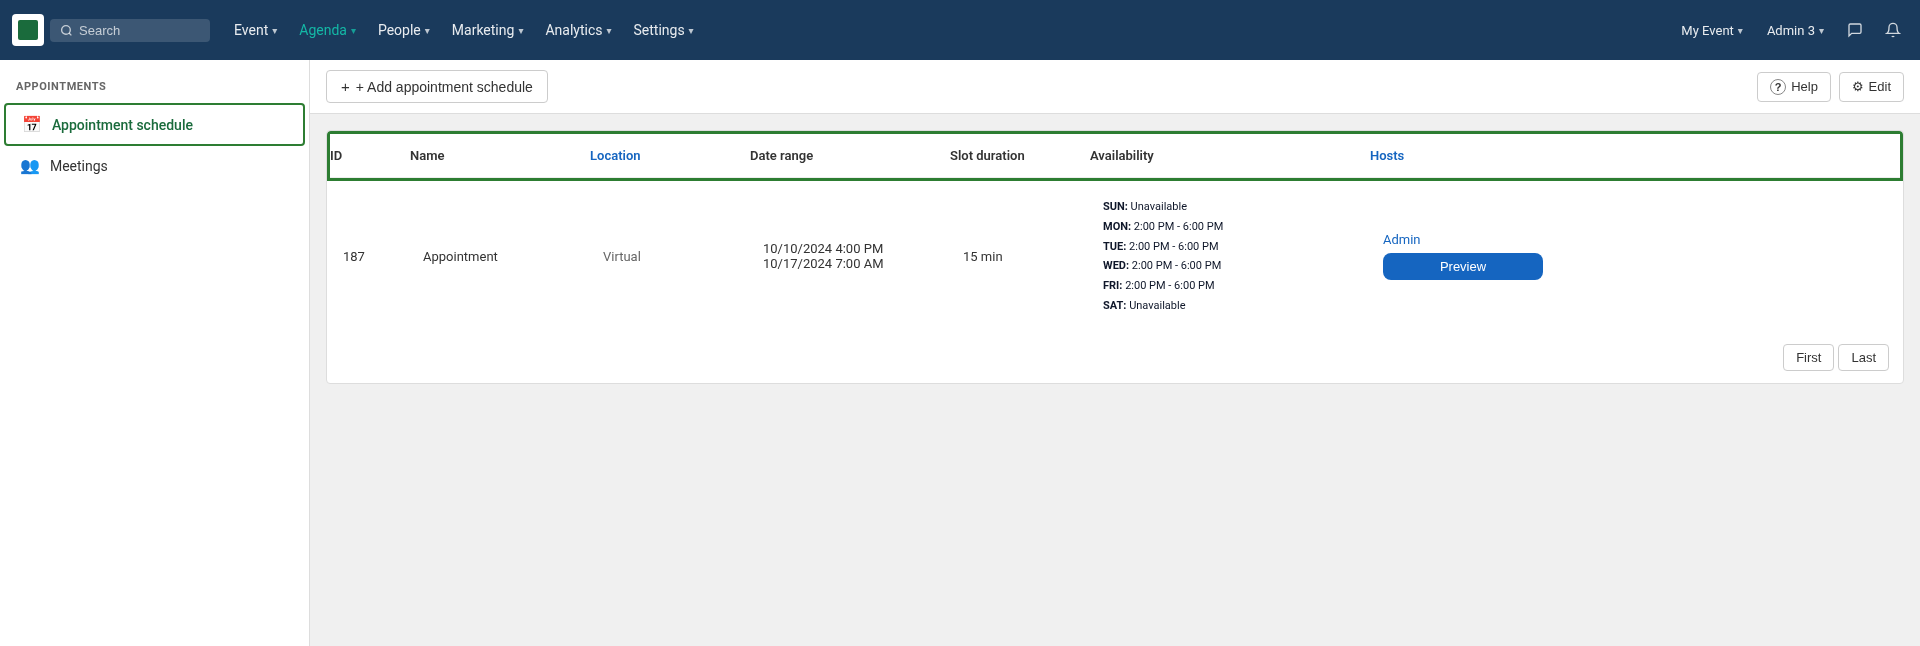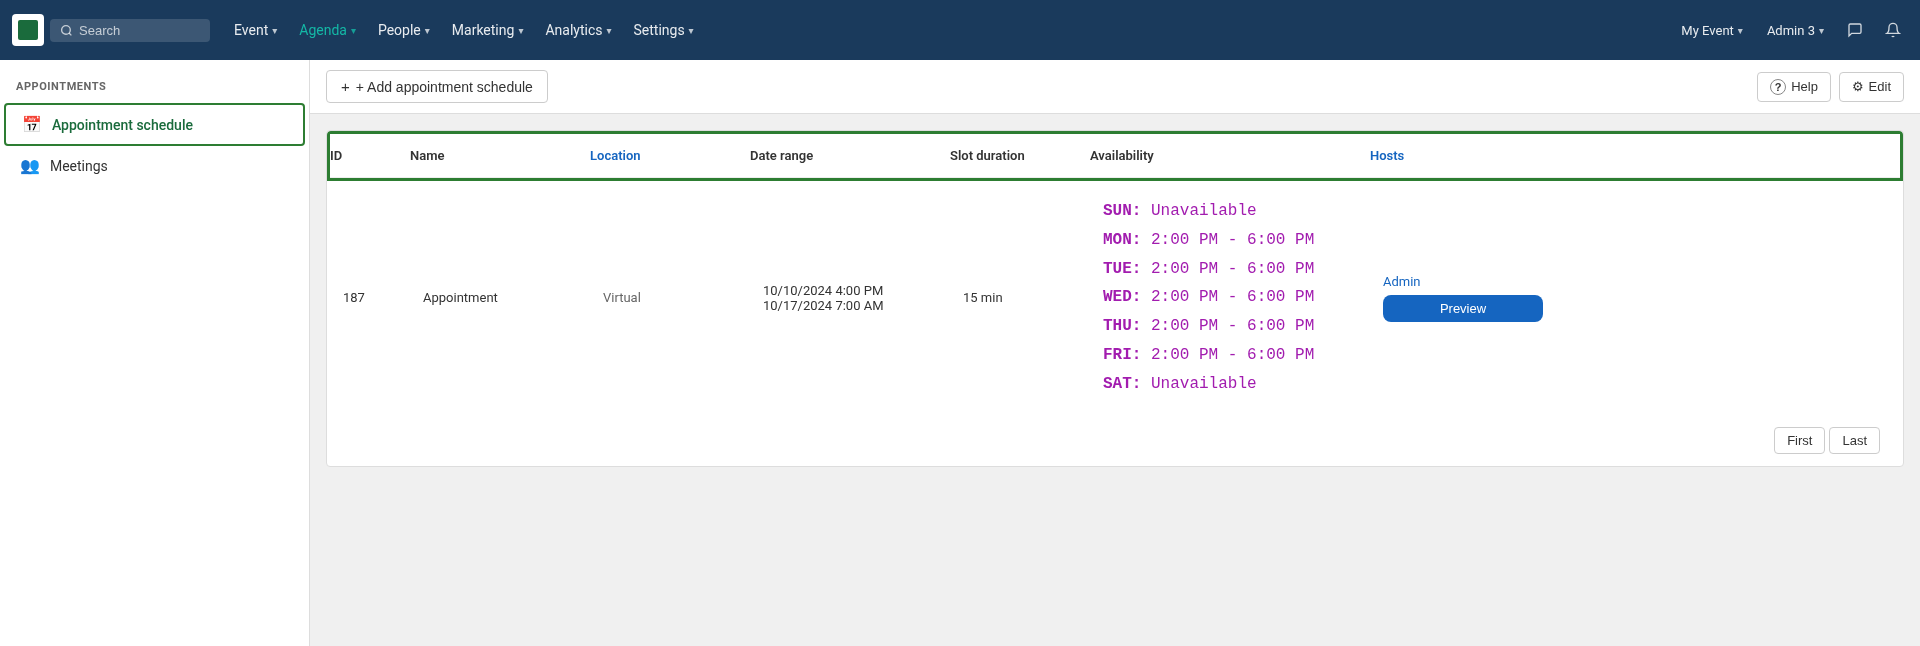--- a/index.html
+++ b/index.html
@@ -187,21 +187,21 @@
       grid-template-columns: 80px 180px 160px 200px 140px 280px 160px;
       padding: 16px 16px;
       border-bottom: 1px solid #eee;
       align-items: center;
     }
     .table-row:last-child { border-bottom: none; }
     .td { font-size: 13px; color: #333; }
     .td.location-col { color: #666; }
 
     
-    .availability-cell { font-size: 16px; line-height: 1.8; color: #a21caf; font-family: Liberation Mono, monospace; }
+    .availability-cell { font-size: 11px; line-height: 1.8; color: #0f172a; }
 
     
     .host-link { color: #1565c0; cursor: pointer; text-decoration: none; font-size: 13px; }
 
     
     .preview-btn {
       background: #1565c0;
       color: #fff;
       border: none;
       border-radius: 8px;
@@ -214,21 +214,21 @@
     .hosts-col {
       display: flex;
       flex-direction: column;
       gap: 6px;
     }
 
     
     .pagination-bar {
       display: flex;
       justify-content: flex-end;
-      padding: 12px 23px;
+      padding: 12px 14px;
       gap: 4px;
       align-items: flex-end;
     }
     .page-btn {
       border: 1px solid #ccc;
       background: #fff;
       border-radius: 4px;
       padding: 5px 12px;
       cursor: pointer;
       font-size: 13px;
@@ -352,21 +352,20 @@
             <div>10/10/2024 4:00 PM</div>
             <div>10/17/2024 7:00 AM</div>
           </div>
           <div class="td">15 min</div>
           <div class="td">
             <div class="availability-cell">
               <div><strong>SUN:</strong> Unavailable</div>
               <div><strong>MON:</strong> 2:00 PM - 6:00 PM</div>
               <div><strong>TUE:</strong> 2:00 PM - 6:00 PM</div>
               <div><strong>WED:</strong> 2:00 PM - 6:00 PM</div>
-              <div><strong>THU:</strong> 2:00 PM - 6:00 PM</div>
               <div><strong>FRI:</strong> 2:00 PM - 6:00 PM</div>
               <div><strong>SAT:</strong> Unavailable</div>
             </div>
           </div>
           <div class="td">
             <div class="hosts-col">
               <a class="host-link">Admin</a>
               <button class="preview-btn">Preview</button>
             </div>
           </div>

